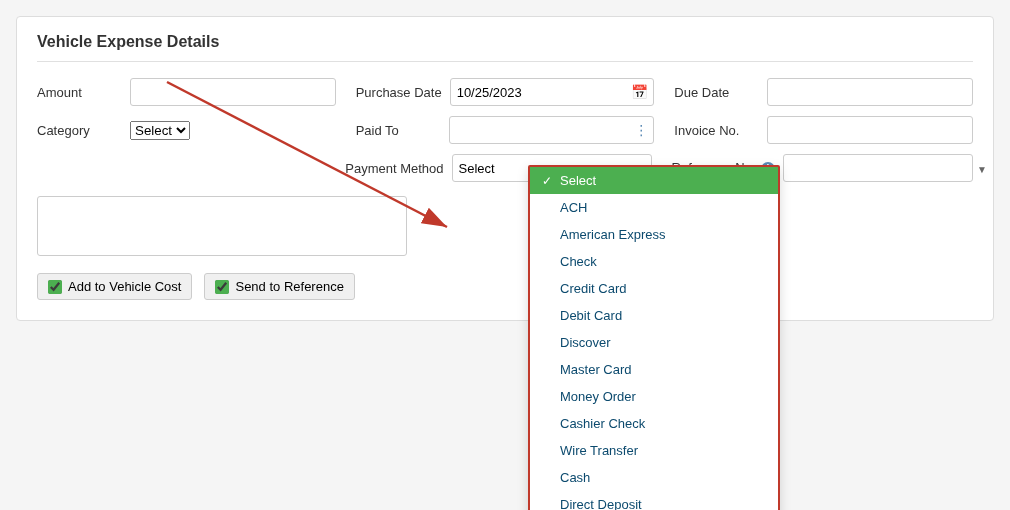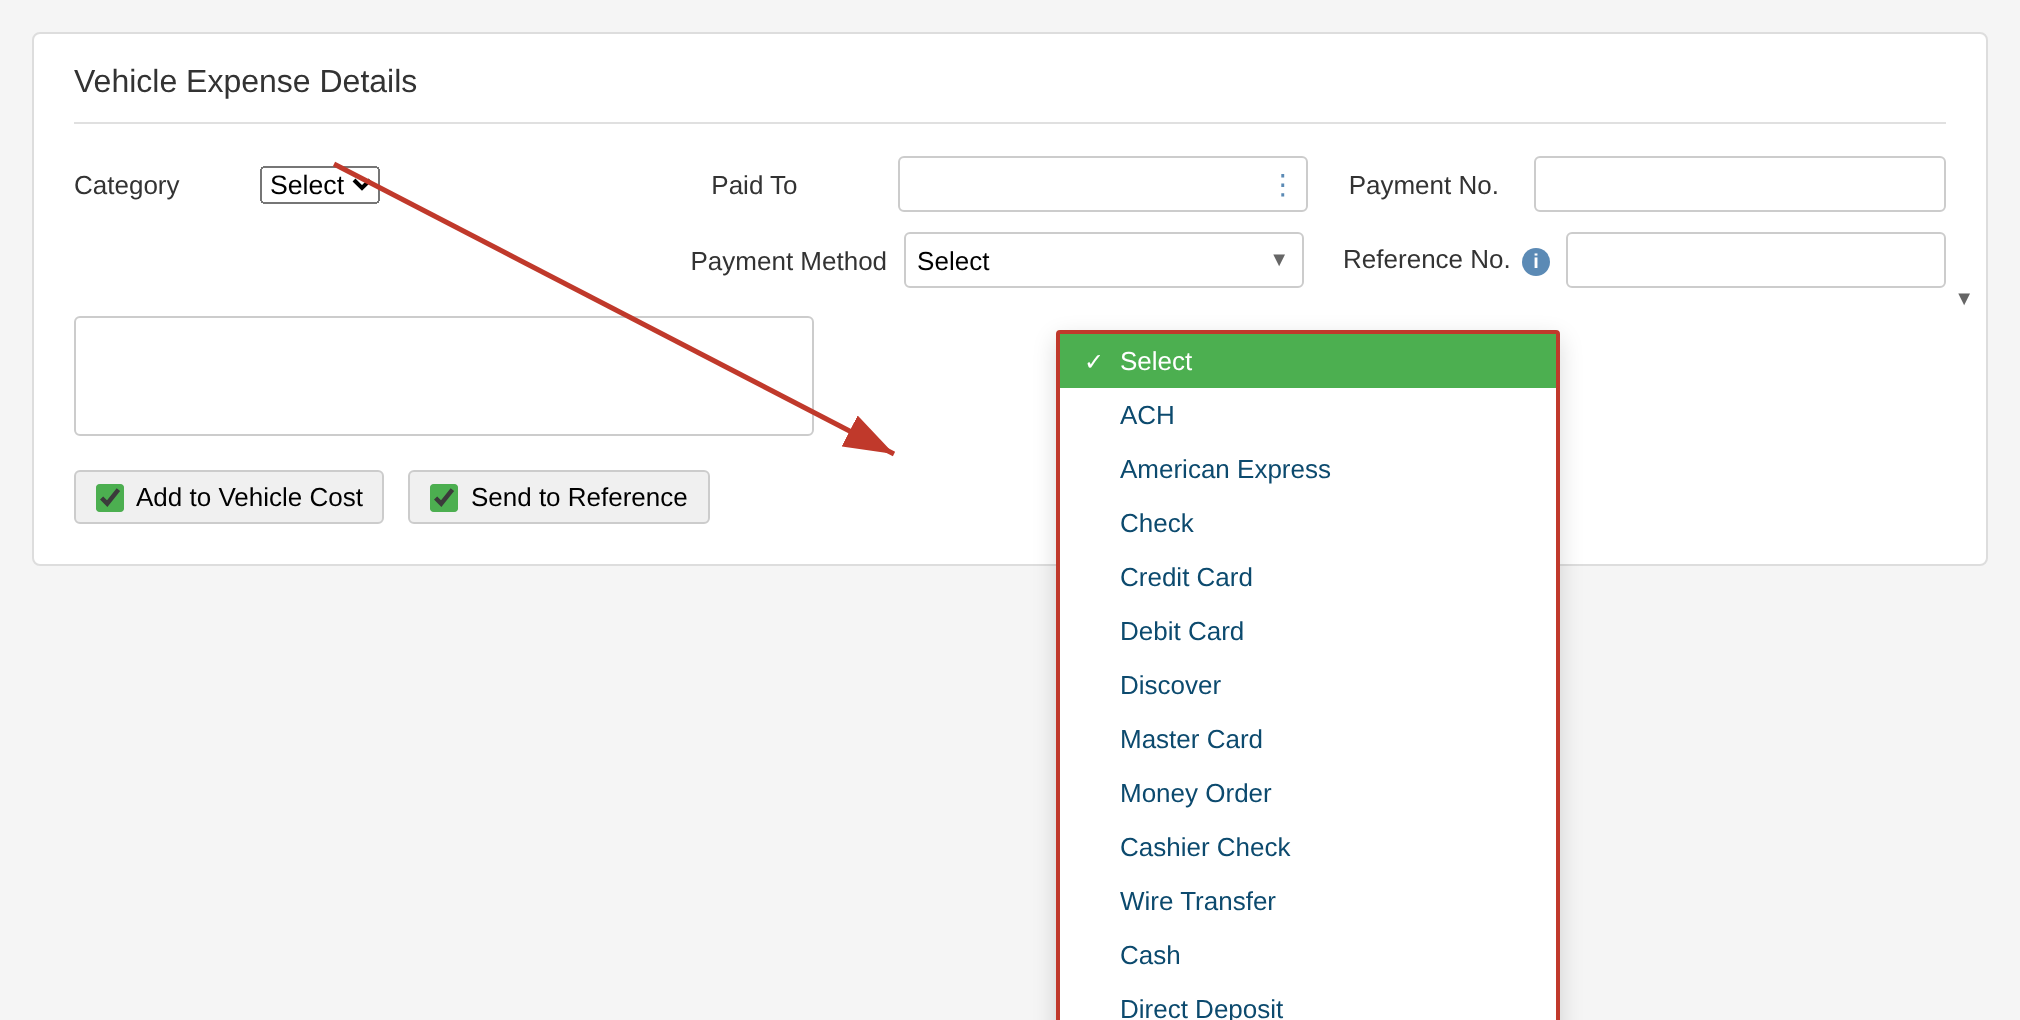--- a/index.html
+++ b/index.html
@@ -19,21 +19,21 @@
     }
     .card {
       background: #fff;
       border: 1px solid #ddd;
       border-radius: 4px;
       padding: 16px 20px 20px 20px;
       position: relative;
     }
     .card-title {
       font-size: 16px;
-      font-weight: normal;
+      font-weight: bold;
       color: #333;
       margin-bottom: 16px;
       padding-bottom: 10px;
       border-bottom: 1px solid #e0e0e0;
     }
     .select-arrow {
       position: absolute;
       right: 6px;
       top: 50%;
       transform: translateY(-50%);
@@ -211,20 +211,40 @@
       margin-left: 2px;
     }
   </style>
 </head>
 <body>
 
 <div class="page-container">
   <div class="card">
     <div class="card-title">Vehicle Expense Details</div>
 
+    <div style="display: grid; grid-template-columns: 1fr 1fr 1fr; gap: 10px 20px; align-items: center;">
+
+      <div class="field-row">
+        <span class="field-label">Amount</span>
+        <input type="text" class="field-input" style="flex: 1 1 0%;" value="">
+      </div>
+
+      <div class="field-row">
+        <span class="field-label">Purchase Date</span>
+        <div class="date-wrapper">
+          <input type="text" value="10/25/2023" style="">
+          <span class="date-icon">📅</span>
+        </div>
+      </div>
+
+      <div class="field-row">
+        <span class="field-label">Due Date</span>
+        <input type="text" class="field-input" value="" style="">
+      </div>
+    </div>
 
     <div style="display: grid; grid-template-columns: 1fr 1fr 1fr; gap: 0 20px; align-items: center; margin-top: 10px;">
 
       <div class="field-row">
         <span class="field-label">Category</span>
         <div class="select-wrapper">
           <select>
             <option>Select</option>
           </select>
           <span class="select-arrow">▼</span>
@@ -233,21 +253,21 @@
 
       <div class="field-row">
         <span class="field-label">Paid To</span>
         <div class="paid-to-wrapper">
           <input type="text" value="" style="">
           <span class="paid-to-icon">⋮</span>
         </div>
       </div>
 
       <div class="field-row">
-        <span class="field-label">Payment No.</span>
+        <span class="field-label">Invoice No.</span>
         <input type="text" class="field-input" value="" style="">
       </div>
     </div>
 
     <div style="display: grid; grid-template-columns: 1fr 1fr 1fr; gap: 10px 20px; align-items: center; margin-top: 10px;">
 
       <div></div>
 
       <div class="field-row">
         <span class="field-label">Payment Method</span>

